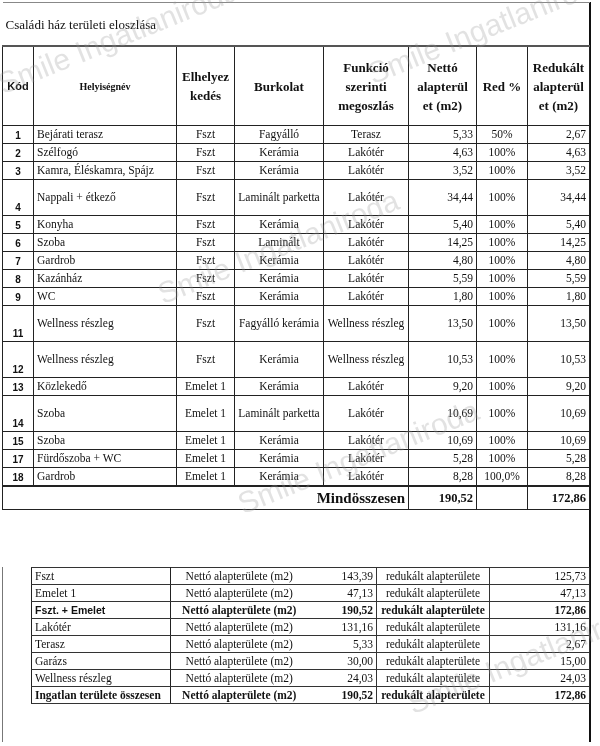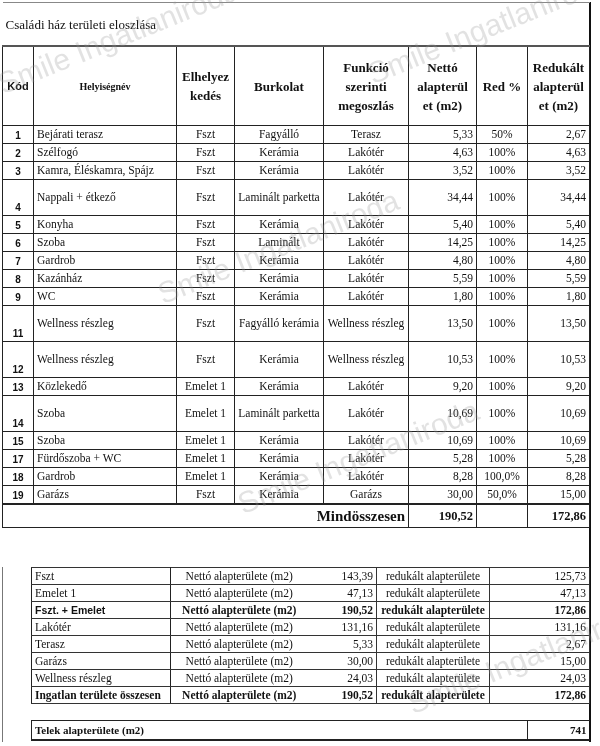--- a/index.html
+++ b/index.html
@@ -229,30 +229,20 @@
         <tr class="row">
           <td class="kod">18</td>
           <td class="name">Gardrob</td>
           <td class="c">Emelet 1</td>
           <td class="c cell2">Kerámia</td>
           <td class="c cell2">Lakótér</td>
           <td class="r">8,28</td>
           <td class="c">100,0%</td>
           <td class="r">8,28</td>
         </tr>
-        <tr class="row">
-          <td class="kod">19</td>
-          <td class="name">Garázs</td>
-          <td class="c">Fszt</td>
-          <td class="c cell2">Kerámia</td>
-          <td class="c cell2">Garázs</td>
-          <td class="r">30,00</td>
-          <td class="c">50,0%</td>
-          <td class="r">15,00</td>
-        </tr>
       </tbody>
     <tbody>
         <tr class="total">
       <td colspan="5" class="lbl">Mindösszesen</td>
       <td class="r">190,52</td>
       <td></td>
       <td class="r">172,86</td>
     </tr>
   </tbody>
     </table>
@@ -320,31 +310,19 @@
         <tr class="b">
           <td class="lab">Ingatlan területe összesen</td>
           <td class="mid">Nettó alapterülete (m2)</td>
           <td class="val">190,52</td>
           <td class="rl">redukált alapterülete</td>
           <td class="val">172,86</td>
         </tr>
       </tbody>
   </table>
 
-  <table class="telek">
-    <colgroup>
-        <col style="width:496px">
-        <col style="width:62px">
-      </colgroup>
-    <tbody>
-        <tr>
-      <td class="lab">Telek alapterülete (m2)</td>
-      <td class="val">741</td>
-    </tr>
-  </tbody>
-    </table>
 
   <div class="wm" style="left:-10px;top:20px;">Smile Ingatlaniroda</div>
   <div class="wm" style="left:360px;top:10px;">Smile Ingatlaniroda</div>
   <div class="wm" style="left:150px;top:230px;">Smile Ingatlaniroda</div>
   <div class="wm" style="left:230px;top:440px;">Smile Ingatlaniroda</div>
   <div class="wm" style="left:400px;top:640px;">Smile Ingatlaniroda</div>
 </div>
 
 </body></html>

